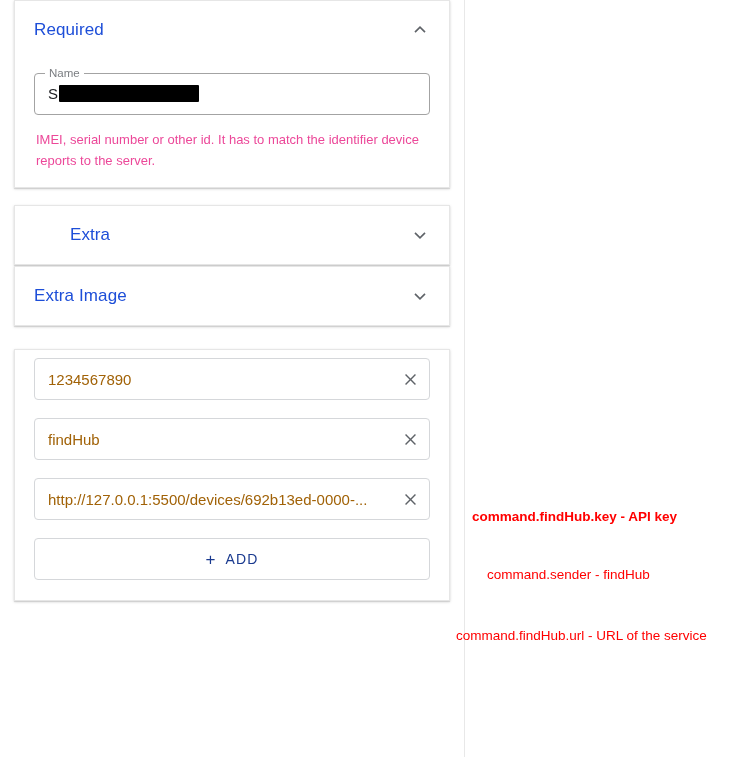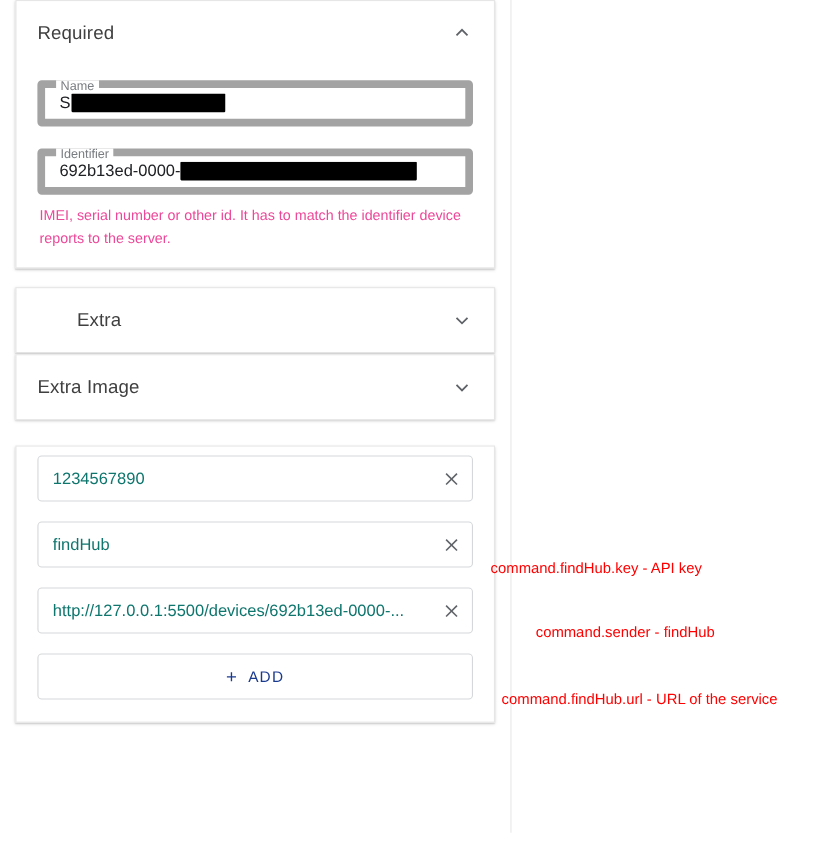--- a/index.html
+++ b/index.html
@@ -45,21 +45,21 @@
     display: flex;
     align-items: center;
     justify-content: space-between;
     padding: 0 19px 0 19px;
     box-sizing: border-box;
     cursor: pointer;
   }
 
   .panel-title {
     font-size: 17px;
-    color: #404040;
+    color: #1d4ed8;
     letter-spacing: 0.1px;
   }
 
   .chev {
     width: 20px;
     height: 20px;
     display: block;
     color: #5f6368;
   }
 
@@ -68,21 +68,21 @@
   }
 
   
   .field {
     position: relative;
     margin-bottom: 14px;
   }
   .field-box {
     position: relative;
     height: 42px;
-    border: 7px solid #a3a3a3;
+    border: 1px solid #a3a3a3;
     border-radius: 4px;
     background: #fff;
     box-sizing: border-box;
     display: flex;
     align-items: center;
     padding: 0 13px;
   }
   .field-legend {
     position: absolute;
     top: -7px;
@@ -126,21 +126,21 @@
     background: #fff;
     box-sizing: border-box;
     display: flex;
     align-items: center;
     padding: 0 8px 0 13px;
     margin-bottom: 18px;
   }
   .attr-text {
     flex: 1;
     font-size: 15px;
-    color: #0f766e;
+    color: #a16207;
     white-space: nowrap;
     overflow: hidden;
     text-overflow: clip;
   }
   .clear-btn {
     width: 22px;
     height: 22px;
     flex: 0 0 22px;
     color: #5f6368;
     display: flex;
@@ -208,26 +208,20 @@
       </div>
       <div class="panel-body">
 
         <div class="field" style="margin-top:14px;">
           <div class="field-box">
             <span class="field-legend">Name</span>
             <span class="field-value"><span>S</span><span class="redact redact-name"></span></span>
           </div>
         </div>
 
-        <div class="field" style="margin-top:20px; margin-bottom:8px;">
-          <div class="field-box">
-            <span class="field-legend">Identifier</span>
-            <span class="field-value"><span>692b13ed-0000-</span><span class="redact redact-id"></span></span>
-          </div>
-        </div>
 
         <div class="hint">IMEI, serial number or other id. It has to match the identifier device reports to the server.</div>
       </div>
     </div>
 
     <div class="card" style="margin-top:17px;padding-left:36px;">
       <div class="panel-header">
         <span class="panel-title">Extra</span>
         <span class="chev">
           <svg viewBox="0 0 24 24" width="20" height="20" fill="none" stroke="currentColor" stroke-width="2">
@@ -284,17 +278,17 @@
         <div class="add-btn">
           <span class="add-plus">+</span>
           <span>ADD</span>
         </div>
 
       </div>
     </div>
 
   </div>
 
-  <div class="annot" style="top:509px; left:446px;">command.findHub.key - API key</div>
+  <div class="annot" style="top:509px; left:472px;font-weight:bold;">command.findHub.key - API key</div>
   <div class="annot" style="top:567px; left:443px;margin-left:44px;">command.sender -  findHub</div>
   <div class="annot" style="top:628px; left:444px;margin-left:12px;">command.findHub.url - URL of the service</div>
 
 </div>
 
 </body></html>

